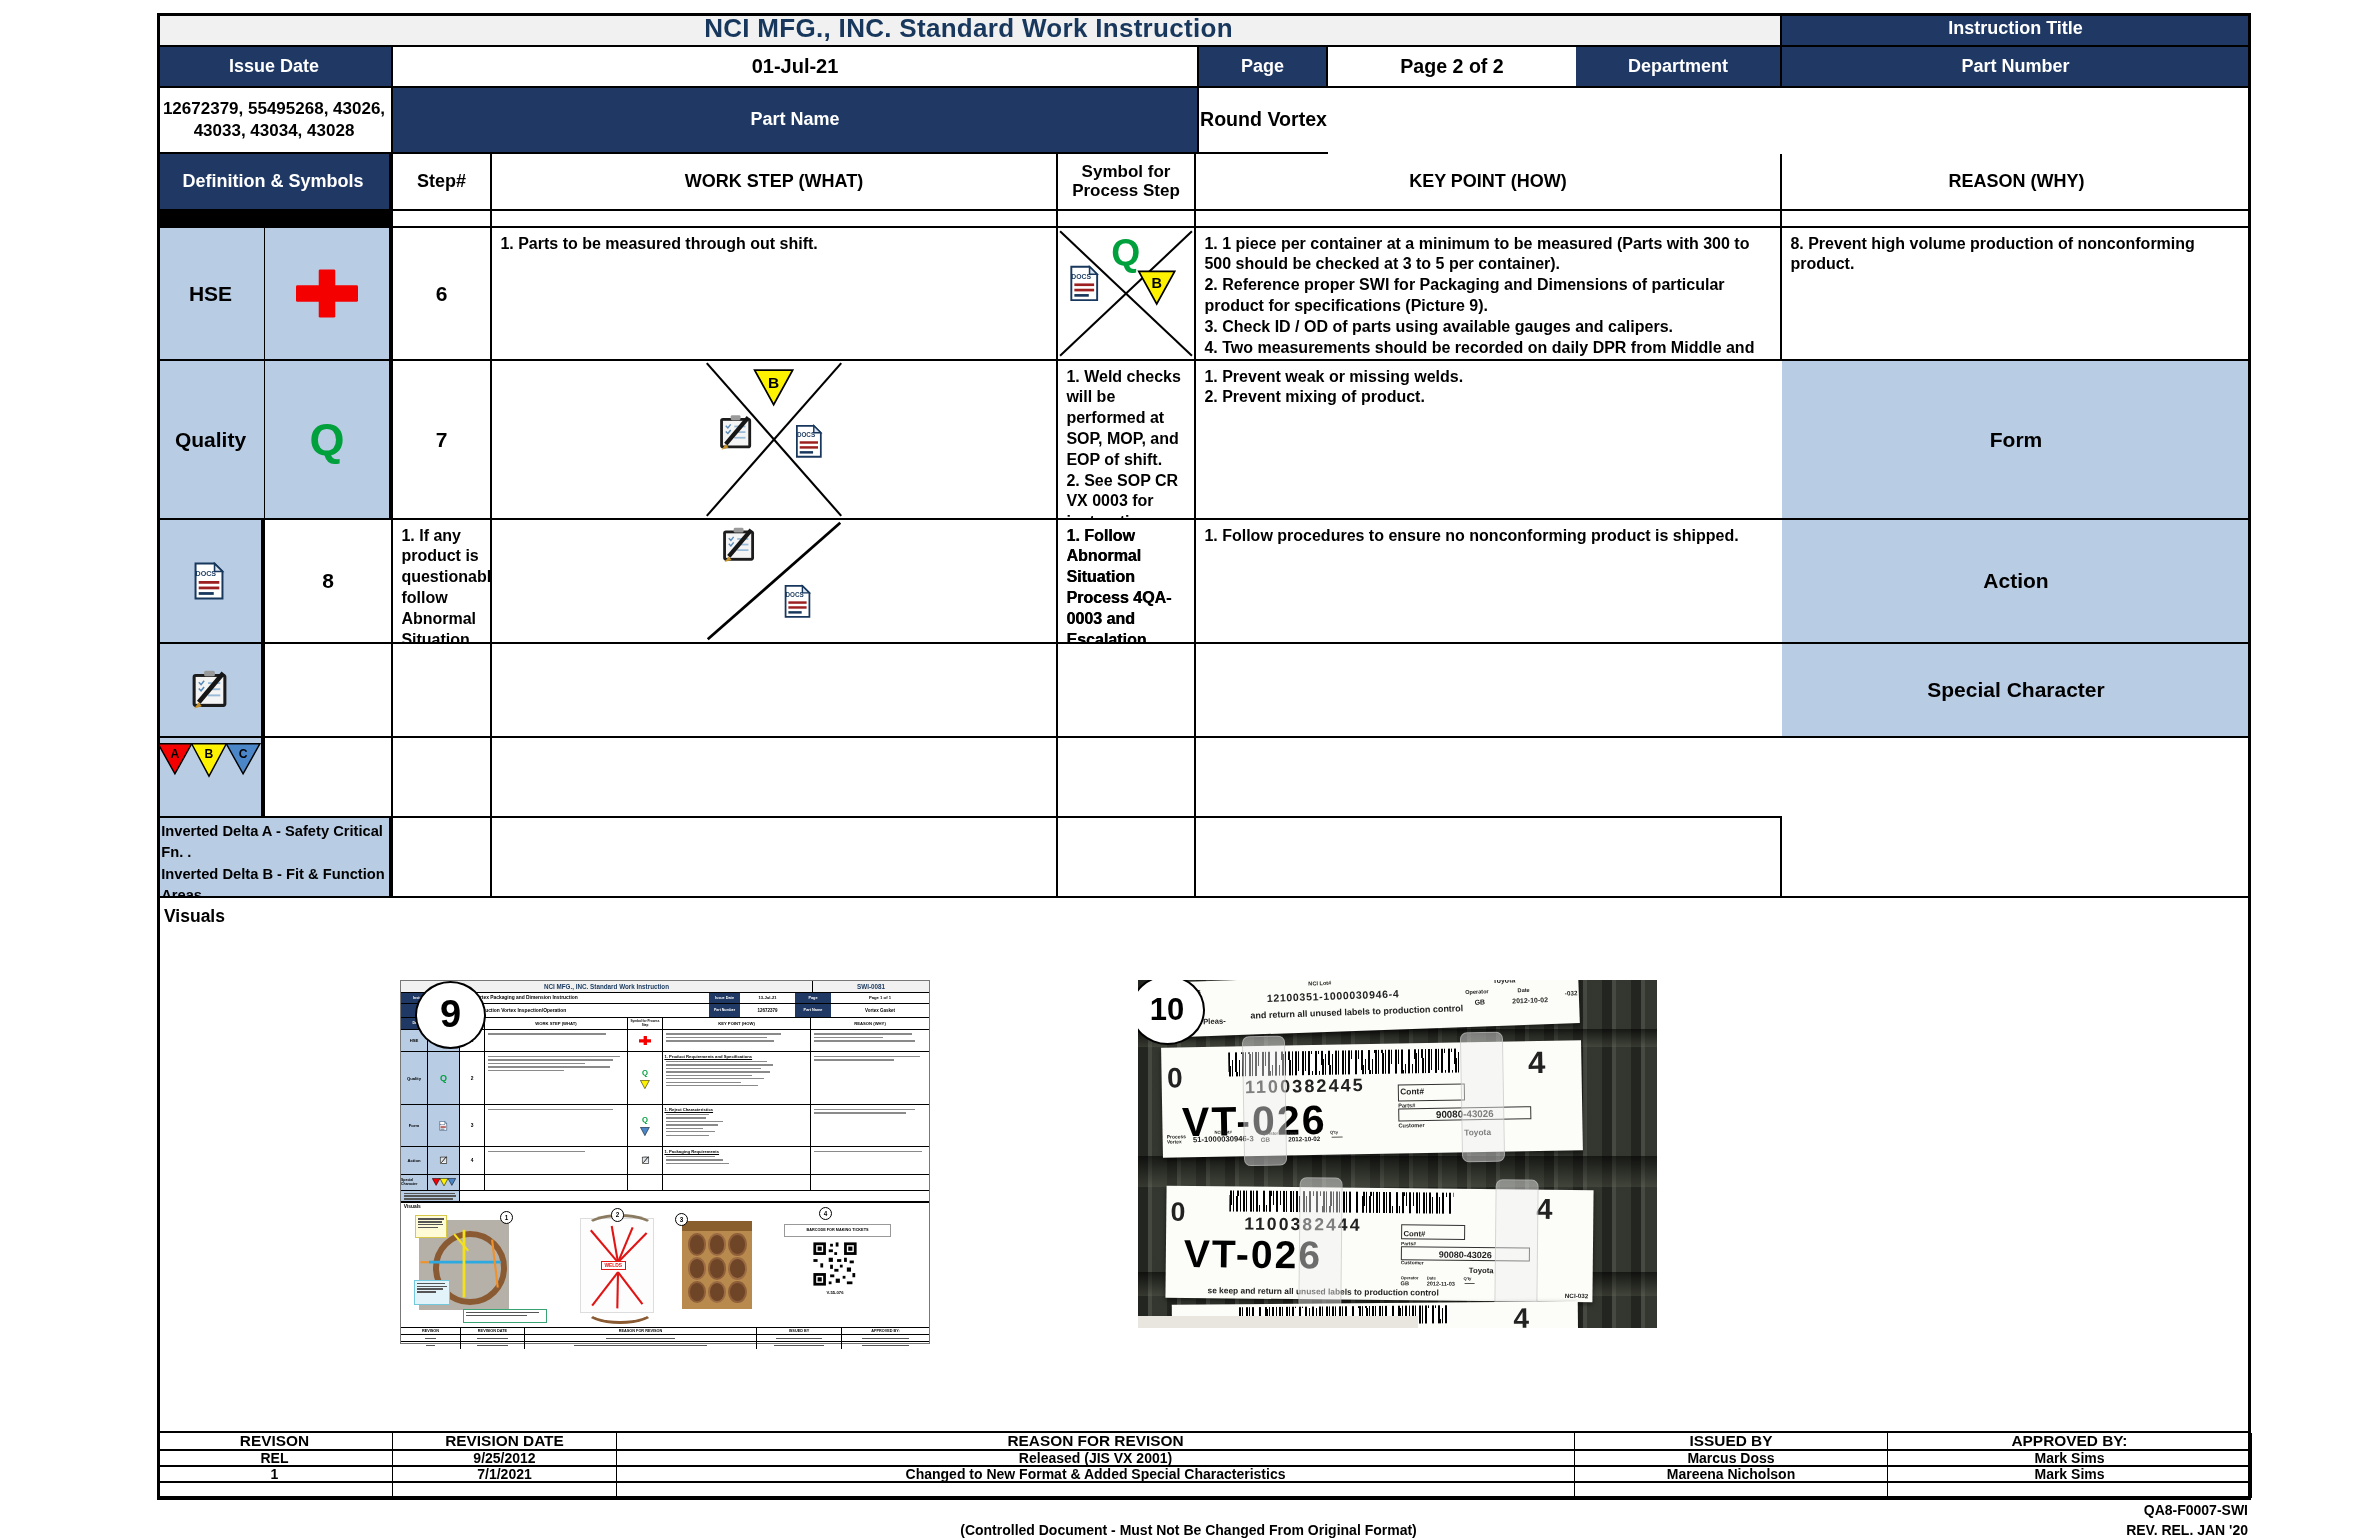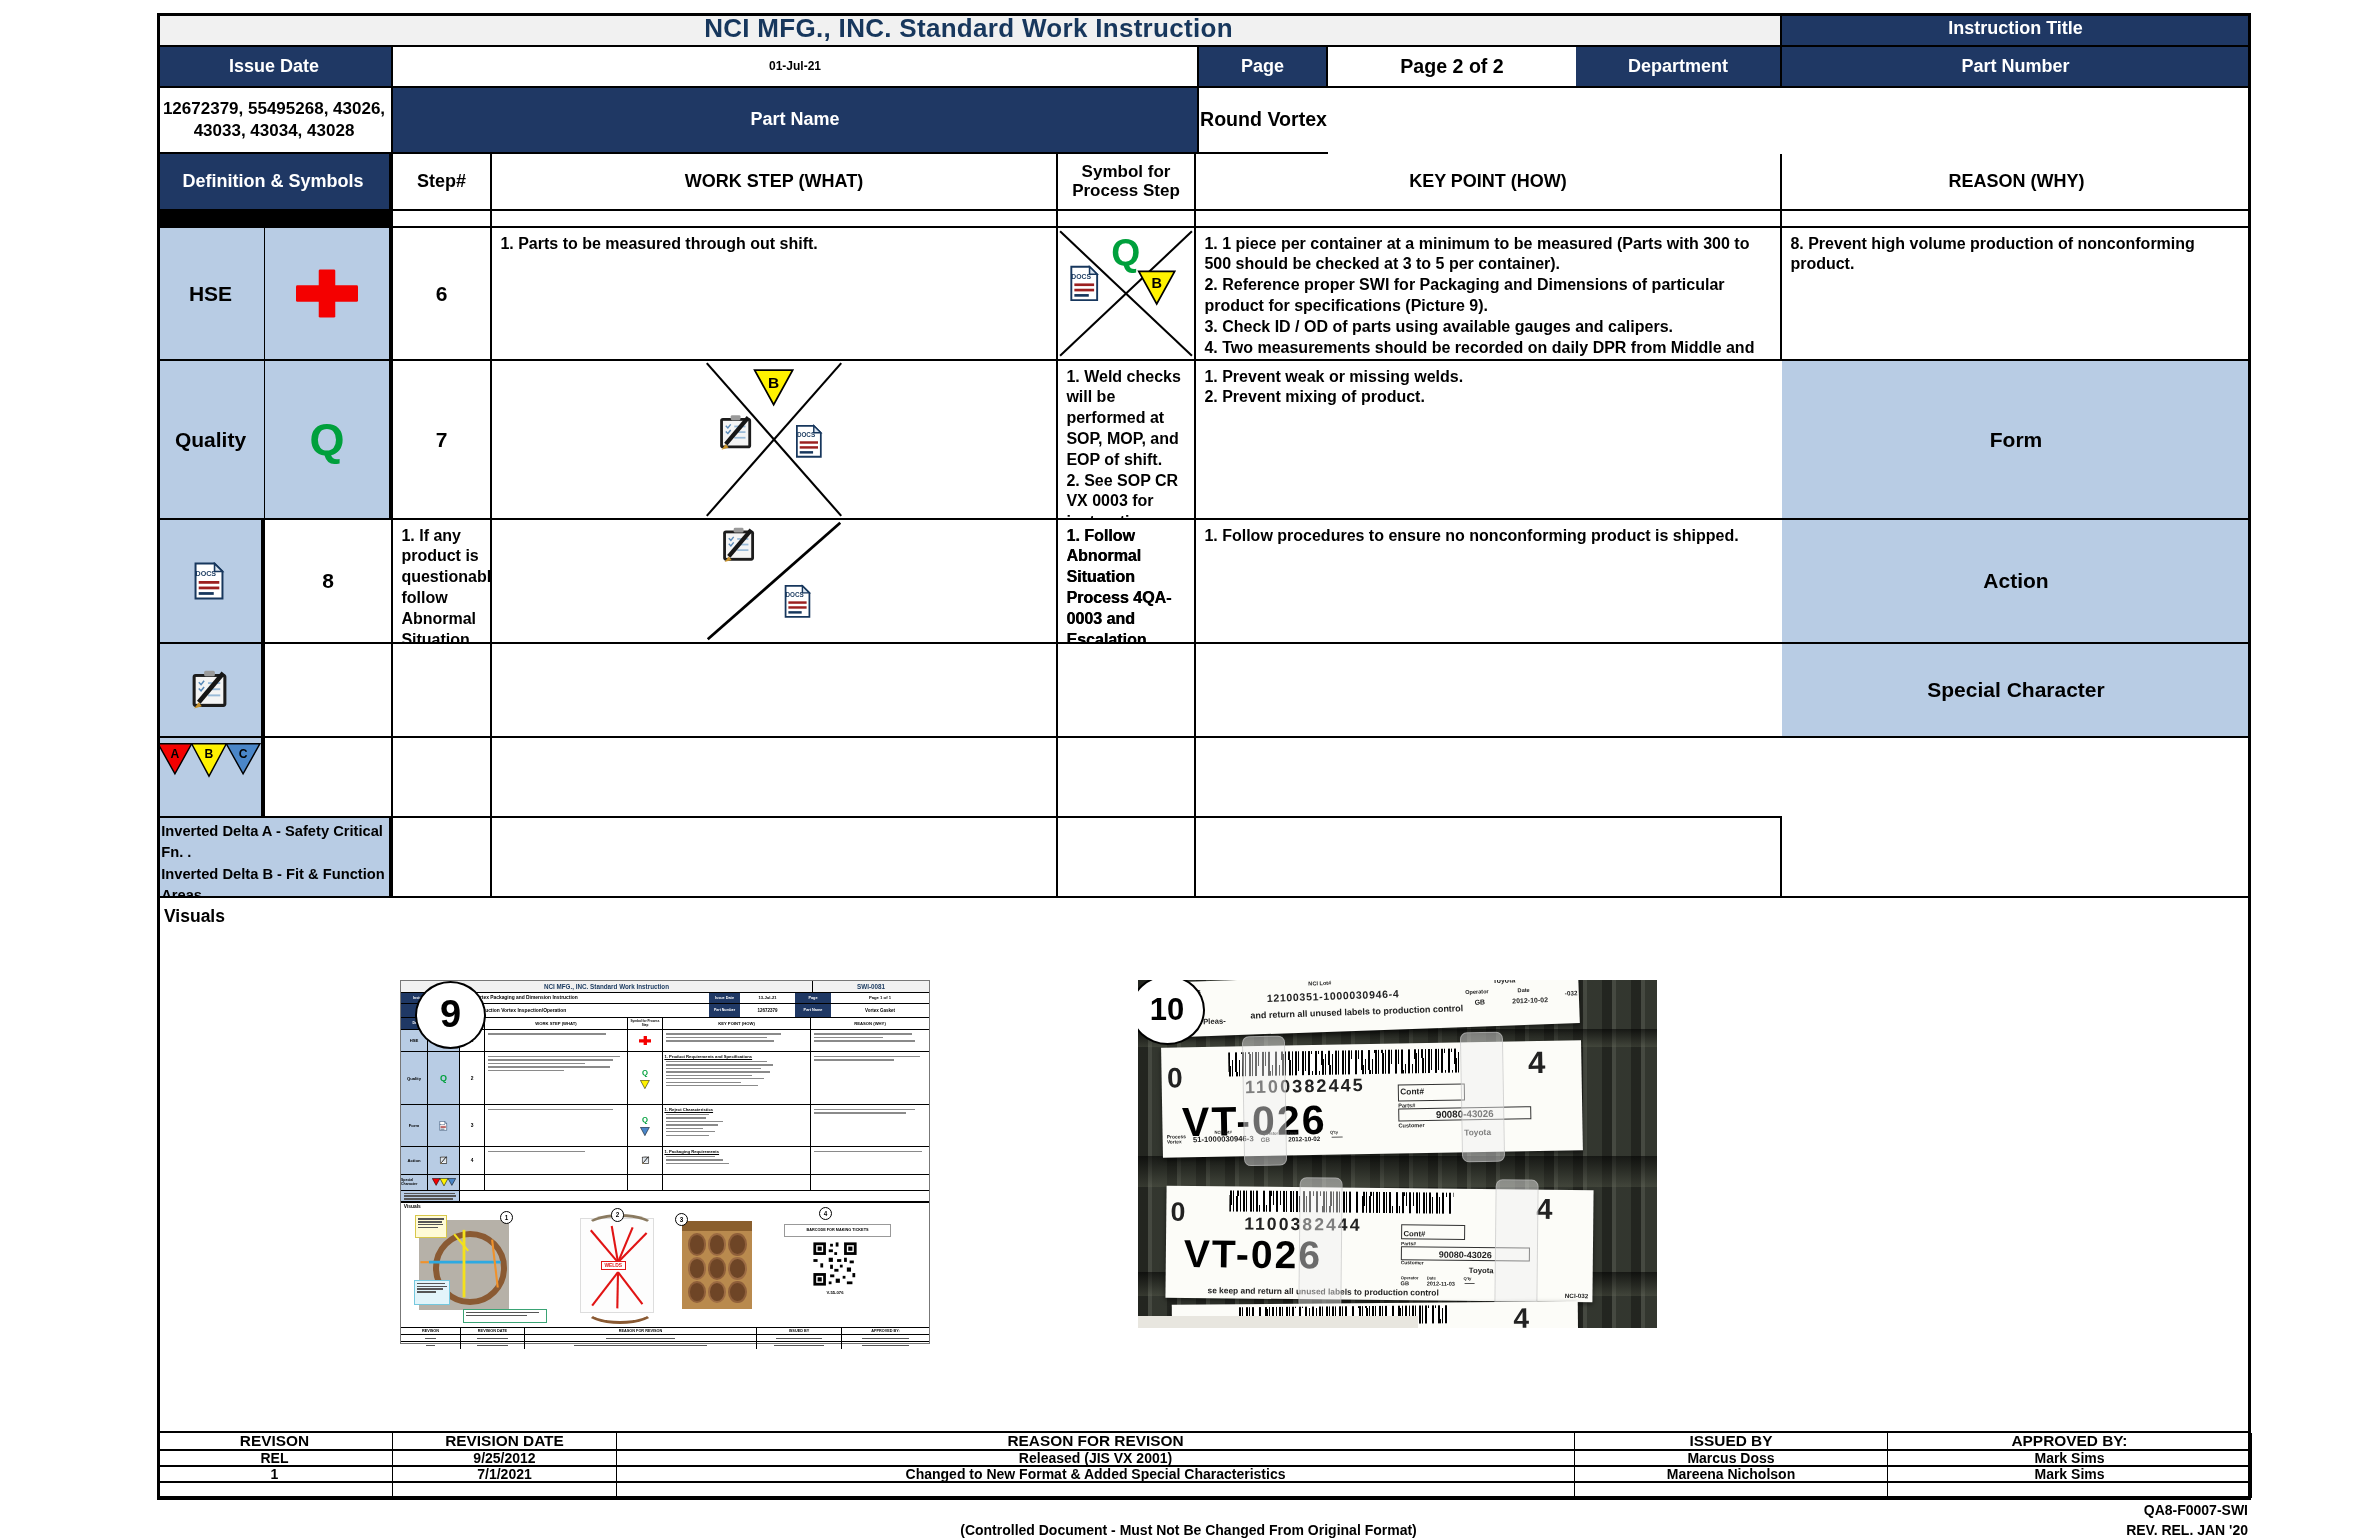--- a/index.html
+++ b/index.html
@@ -13,21 +13,21 @@
   .c{border-right:2.1px solid #000;border-bottom:2.8px solid #000;box-sizing:border-box;display:flex;align-items:center;justify-content:center;font-weight:bold;overflow:hidden;background:#fff;text-align:center;}
   .nr{border-right:none;}
   .navy{background:#1F3864;color:#fff;}
   .gray{background:#F1F1F1;}
   .blue{background:#B8CCE4;}
   .blk{background:#000;}
   .title-cell{grid-column:1/6;font-size:26px;color:#17375D;letter-spacing:0.3px;}
   .docnum{font-size:25px;color:#17375D;}
   .lblcell{font-size:18px;}
   .val-left{justify-content:flex-start;padding-left:8.4px;font-size:21px;text-align:left;}
-  .val-c26{font-size:12px;}
+  .val-c26{font-size:20px;}
   .val-c24{font-size:17px;white-space:pre-line;line-height:1.3;}
   .val-c28{font-size:19.6px;}
   .colhead{font-size:18px;}
   .symhead{font-size:17px;line-height:1.15;padding:0 9.8px;}
   .rowlbl{font-size:21px;border-right:1.4px solid #000;line-height:1.15;padding:0 4.2px;}
   .symcol{border-right:4.2px solid #000;}
   .stepnum{font-size:21px;}
   .body{display:block;padding:5.6px 8.4px;font-size:16px;line-height:1.3;white-space:pre-line;text-align:left;}
   .xbold{text-shadow:0.4px 0 #000;}
   .symcell{position:relative;padding:0;}

